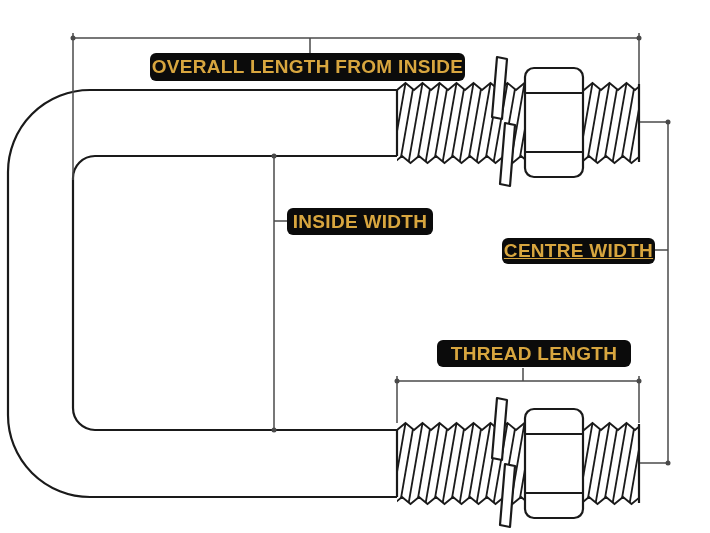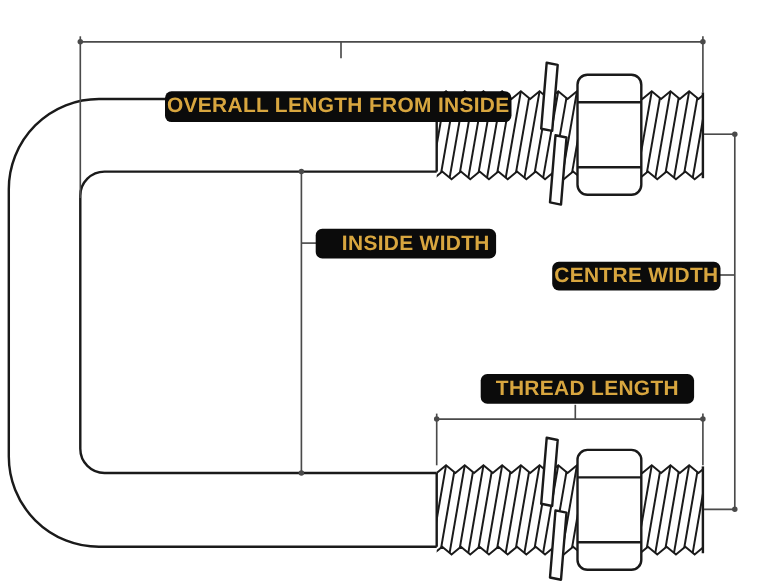--- a/index.html
+++ b/index.html
@@ -165,20 +165,20 @@
         <line x1="654" y1="250" x2="668" y2="250" class="dim-line"></line>
         <line x1="397" y1="381" x2="639" y2="381" class="dim-line"></line>
         <circle cx="397" cy="381" r="2.5" class="dim-dot"></circle>
         <circle cx="639" cy="381" r="2.5" class="dim-dot"></circle>
         <line x1="397" y1="376" x2="397" y2="423" class="dim-line"></line>
         <line x1="639" y1="376" x2="639" y2="423" class="dim-line"></line>
         <line x1="523" y1="368" x2="523" y2="381" class="dim-line"></line>
       </g>
     </svg>
 
-  <div class="dim-label" style="left:150px;top:53px;width:315px;height:28px;margin-top:30px;">OVERALL LENGTH FROM INSIDE</div>
+  <div class="dim-label" style="left:150px;top:53px;width:315px;height:28px;">OVERALL LENGTH FROM INSIDE</div>
 
-  <div class="dim-label" style="left:287px;top:208px;width:146px;height:27px;padding-left:18px;">INSIDE WIDTH</div>
+  <div class="dim-label" style="left:287px;top:208px;width:146px;height:27px;">INSIDE WIDTH</div>
 
-  <div class="dim-label" style="left:502px;top:238px;width:153px;height:26px;">CENTRE WIDTH</div>
+  <div class="dim-label" style="left:502px;top:238px;width:153px;height:26px;text-decoration:underline;">CENTRE WIDTH</div>
 
   <div class="dim-label" style="left:437px;top:340px;width:194px;height:27px;">THREAD LENGTH</div>
 </div>
 
 </body></html>

